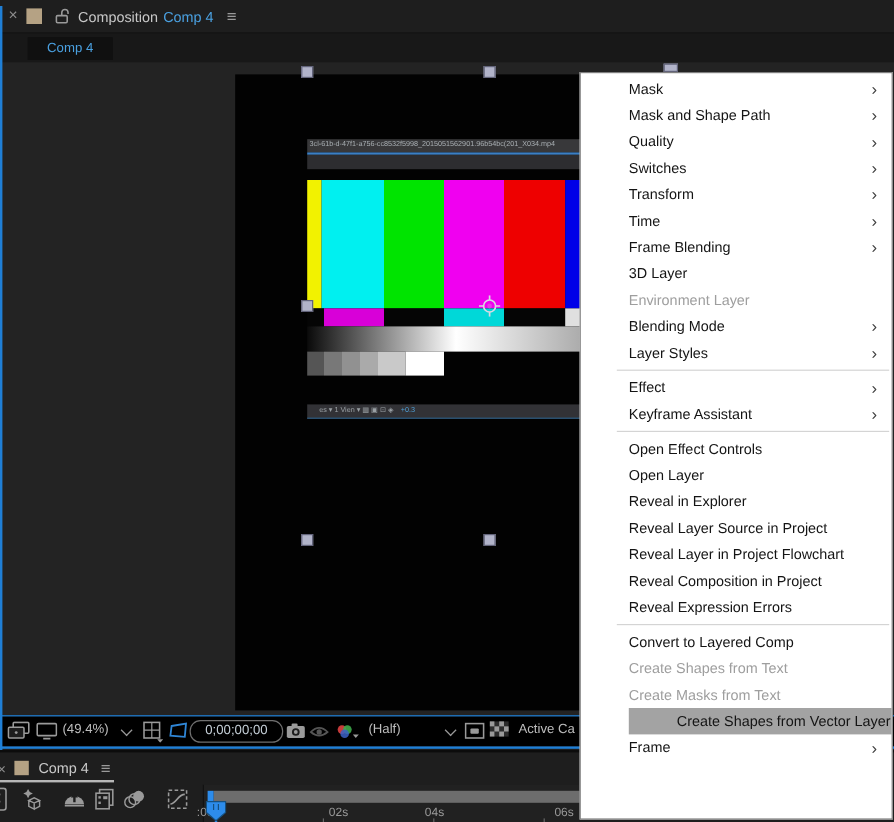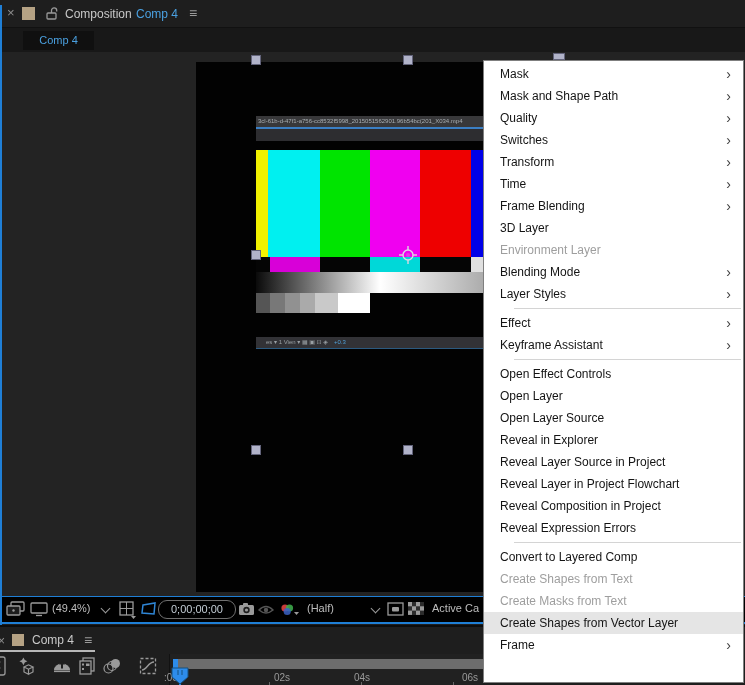--- a/index.html
+++ b/index.html
@@ -67,23 +67,23 @@
   .workarea{left:178px;top:32px;width:305px;height:10px;background:#6d6d6d;}
   .wa-start{left:173px;top:32px;width:5px;height:10px;background:#2d8ceb;}
   .ruler-label{position:absolute;top:45px;color:#9a9a9a;font-size:10px;}
   .ruler-tick{position:absolute;top:55px;width:1px;height:5px;background:#666;}
   .cti-line{left:179px;top:57px;width:2px;height:3px;background:#2d8ceb;}
   .tl-icon{position:absolute;top:29px;}
 
   
   .menu{left:483px;top:60px;width:261px;height:623px;background:#ffffff;border:1px solid #7f7f7f;
         box-sizing:border-box;padding:2px 0;z-index:10;font-size:12px;color:#141414;}
-  .menu-item{position:relative;height:22px;line-height:22px;padding-left:16px;white-space:nowrap;}
+  .menu-item{position:relative;height:22px;line-height:22px;padding-left:40px;white-space:nowrap;}
   .menu-item.disabled{color:#9e9e9e;}
-  .menu-item.highlighted{background:#e5e5e5;}
+  .menu-item.highlighted{background:#a3a3a3;margin-left:40px;}
   .menu-item .arrow{position:absolute;right:12px;top:0;font-size:14px;color:#404040;}
   .menu-sep{height:7px;position:relative;}
   .menu-sep .line{position:absolute;left:30px;right:2px;top:3px;height:1px;background:#d4d4d4;}
 </style>
 </head>
 <body>
 
 <div id="screen">
 
   <div class="abs title-bar">
@@ -327,21 +327,20 @@
       <div class="menu-sep">
         <div class="line"></div>
       </div>
       <div class="menu-item"><span>Effect</span><span class="arrow">›</span></div>
       <div class="menu-item"><span>Keyframe Assistant</span><span class="arrow">›</span></div>
       <div class="menu-sep">
         <div class="line"></div>
       </div>
       <div class="menu-item"><span>Open Effect Controls</span></div>
       <div class="menu-item"><span>Open Layer</span></div>
-      <div class="menu-item"><span>Open Layer Source</span></div>
       <div class="menu-item"><span>Reveal in Explorer</span></div>
       <div class="menu-item"><span>Reveal Layer Source in Project</span></div>
       <div class="menu-item"><span>Reveal Layer in Project Flowchart</span></div>
       <div class="menu-item"><span>Reveal Composition in Project</span></div>
       <div class="menu-item"><span>Reveal Expression Errors</span></div>
       <div class="menu-sep">
         <div class="line"></div>
       </div>
       <div class="menu-item"><span>Convert to Layered Comp</span></div>
       <div class="menu-item disabled"><span>Create Shapes from Text</span></div>

